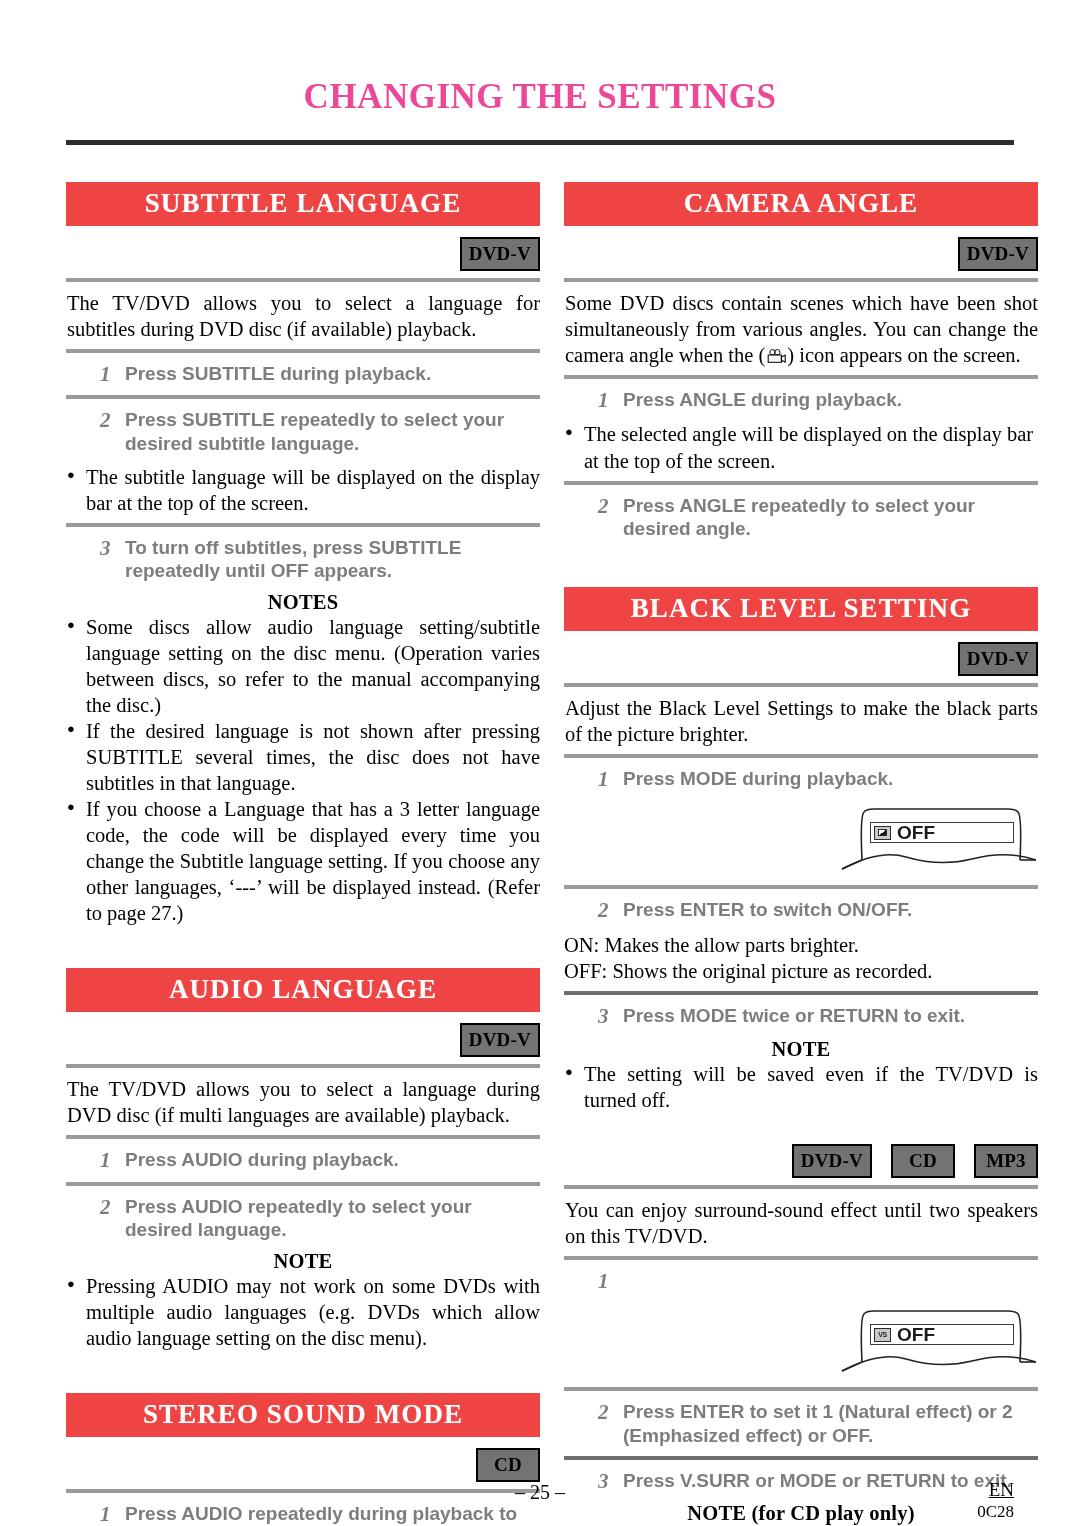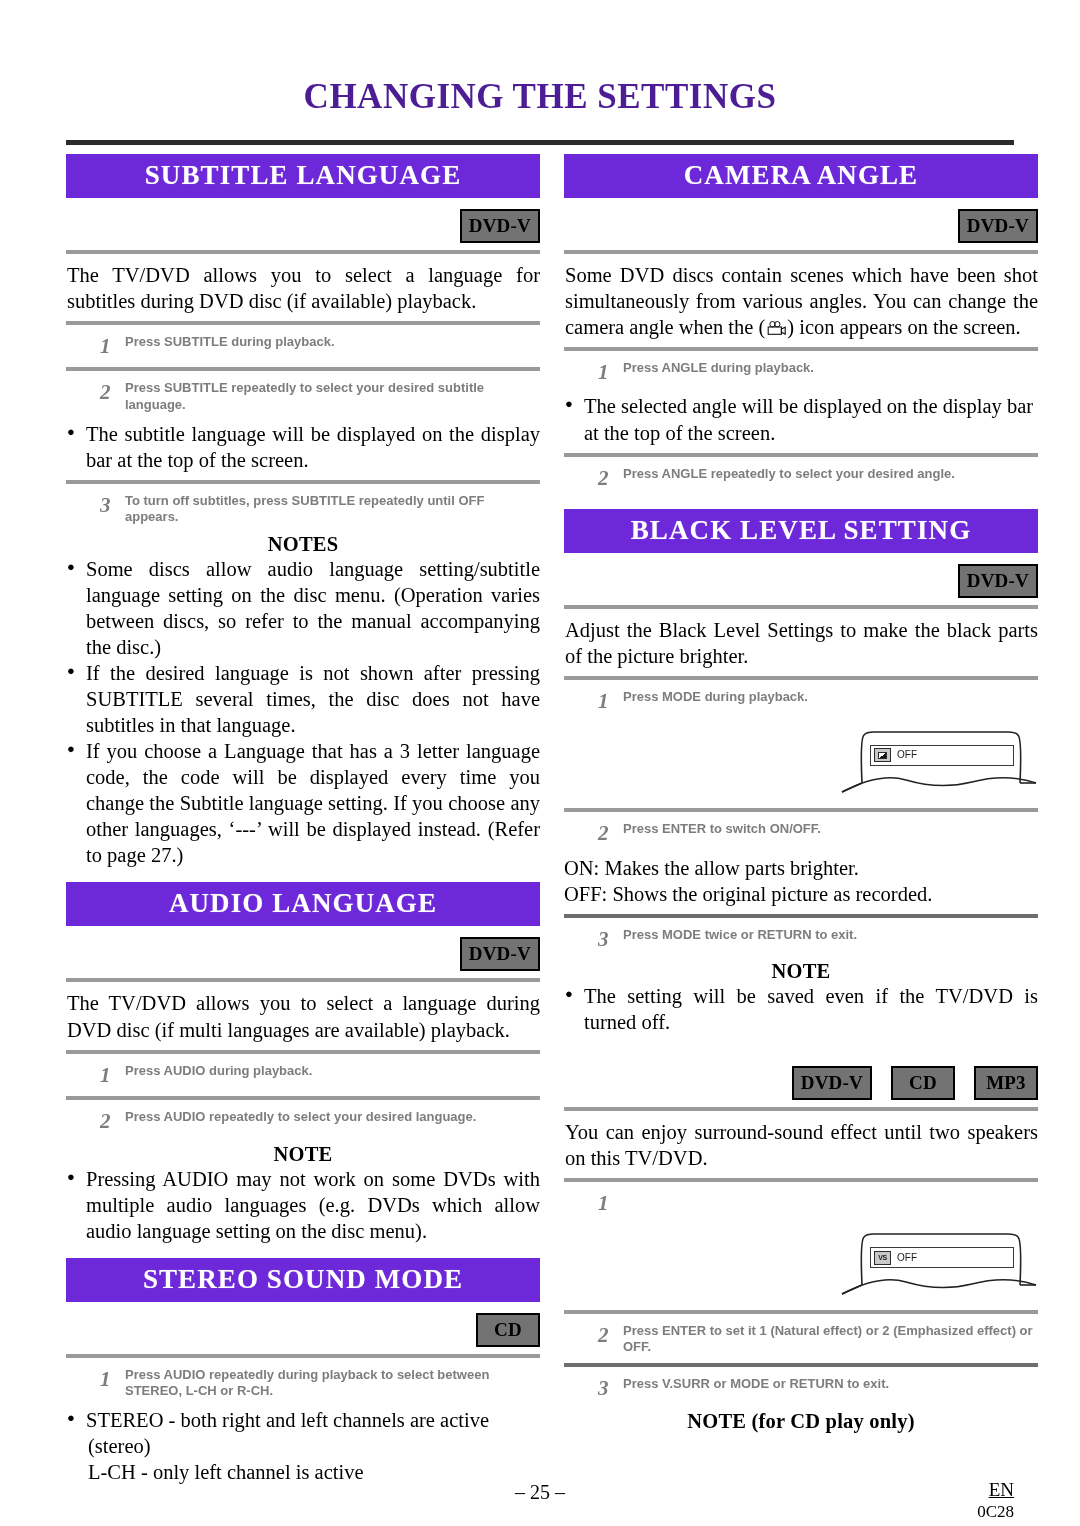--- a/index.html
+++ b/index.html
@@ -23,21 +23,21 @@
     padding: 0 66px;
   }
 
   
   .page-title {
     text-align: center;
     font-family: "Liberation Serif", serif;
     font-weight: bold;
     font-size: 35px;
     letter-spacing: 0.5px;
-    color: #4c1d95;
+    color: #ec4899;
     padding-top: 56px;
     line-height: 1.05;
   }
   .title-rule {
     margin-top: 7px;
     height: 5px;
     background: #2b2b2b;
   }
 
   
@@ -46,30 +46,31 @@
     gap: 24px;
     margin-top: 9px;
   }
   .col {
     width: 474px;
     flex: 0 0 474px;
   }
 
   
   .sec-bar {
-    background: #6d28d9;
+    background: #ef4444;
     color: #ffffff;
     text-align: center;
     font-family: "Liberation Serif", serif;
     font-weight: bold;
     font-size: 27px;
     letter-spacing: 1.1px;
     padding: 7px 0 8px 0;
     line-height: 1.08;
     text-shadow: 0 0 1px rgba(255,255,255,0.35);
+    margin-top: 28px;
   }
 
   
   .badges {
     display: flex;
     justify-content: flex-end;
     gap: 19px;
     margin-top: 11px;
     margin-bottom: 3px;
   }
@@ -149,21 +150,21 @@
     font-weight: bold;
     font-size: 21px;
     color: #7d7d7d;
     line-height: 1.22;
     flex: 0 0 auto;
     min-width: 13px;
   }
   .step-text {
     font-family: "Liberation Sans", sans-serif;
     font-weight: bold;
-    font-size: 13px;
+    font-size: 19px;
     color: #7d7d7d;
     line-height: 1.24;
   }
 
   
   .note-head {
     font-family: "Liberation Serif", serif;
     font-weight: bold;
     font-size: 20.5px;
     margin: 1px 0 0 0;
@@ -224,22 +225,22 @@
   .osd-icon .glyph-vsurr {
     font-family: "Liberation Sans", sans-serif;
     font-size: 7px;
     font-weight: bold;
     color: #1c1c1c;
     letter-spacing: -0.5px;
     line-height: 1;
   }
   .osd-text {
     font-family: "Liberation Sans", sans-serif;
-    font-size: 10px;
-    font-weight: normal;
+    font-size: 19px;
+    font-weight: bold;
     color: #1c1c1c;
     line-height: 1;
   }
 
   
   .cam-icon {
     display: inline-block;
     vertical-align: -3px;
     width: 22px;
     height: 16px;

